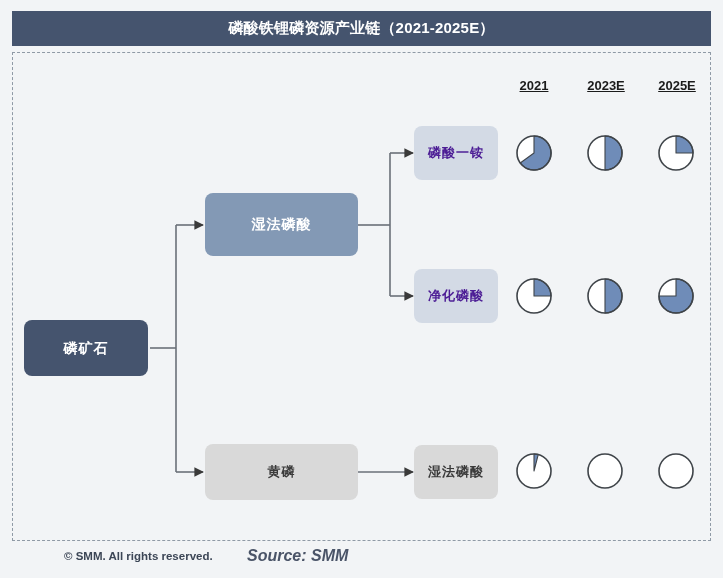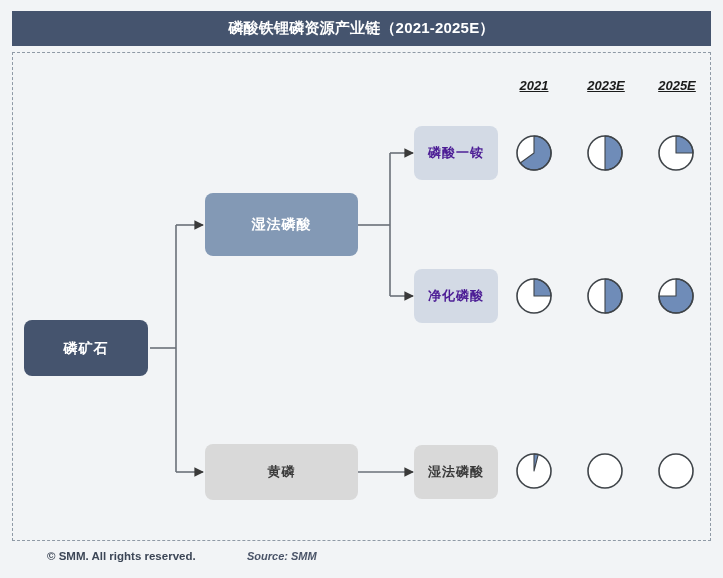--- a/index.html
+++ b/index.html
@@ -49,21 +49,20 @@
     border: 1px dashed #8f9aa6;
     box-sizing: border-box;
     background: #f2f4f6;
   }
 
   
   .col-header {
     position: absolute;
     font-size: 13px;
     font-weight: bold;
-    font-style: italic;
     color: #1b1b1b;
     text-decoration: underline;
     text-align: center;
     white-space: nowrap;
   }
 
   
   .node {
     position: absolute;
     box-sizing: border-box;
@@ -110,33 +109,33 @@
   
   .pie {
     position: absolute;
     width: 38px;
     height: 38px;
   }
 
   
   .footer-copy {
     position: absolute;
-    left: 47px;
+    left: 64px;
     top: 556px;
     font-size: 11.5px;
     font-weight: bold;
     color: #3c4656;
     white-space: nowrap;
     transform: translateY(-50%);
   }
   .footer-source {
     position: absolute;
     left: 247px;
     top: 556px;
-    font-size: 11px;
+    font-size: 16px;
     font-style: italic;
     font-weight: bold;
     color: #4a5468;
     white-space: nowrap;
     transform: translateY(-50%);
   }
 </style>
 </head>
 <body>
 

